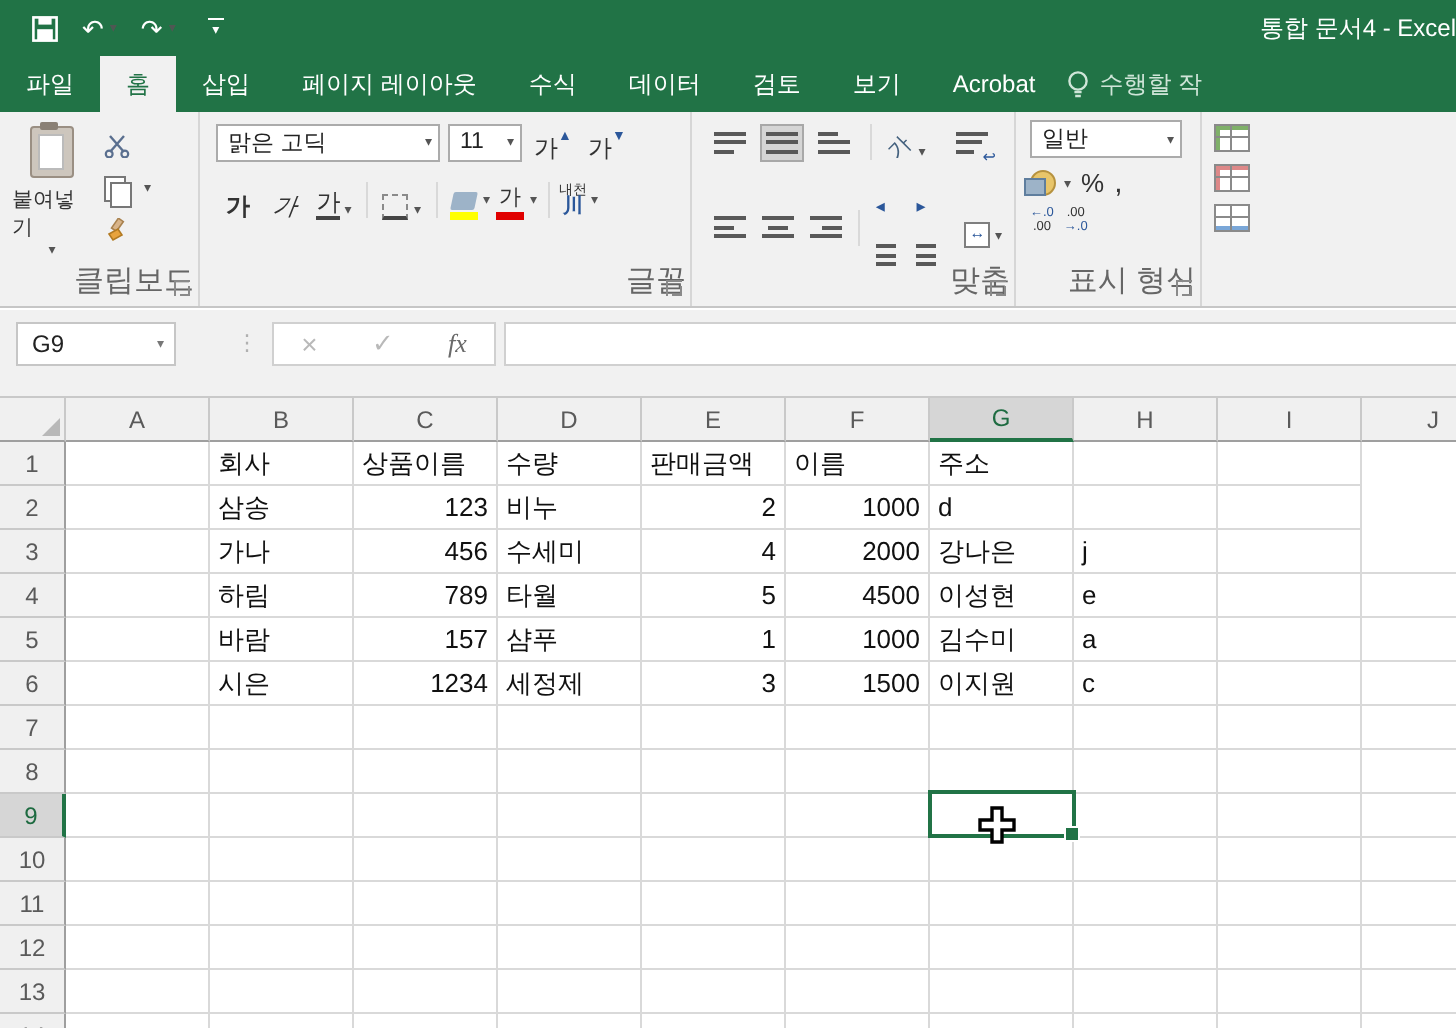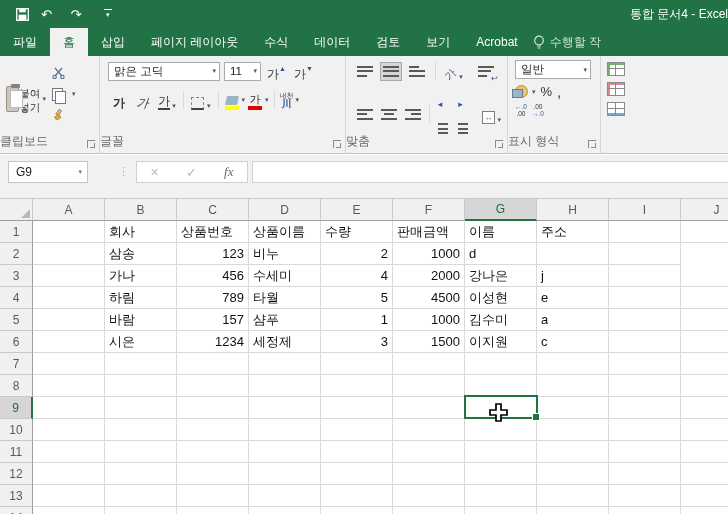--- a/index.html
+++ b/index.html
@@ -15,28 +15,28 @@
   .custom-qat .dd{font-size:7px;color:#fff}
   .wintitle{position:absolute;left:0;width:728px;text-align:right;font-size:12px;color:#fff;z-index:1}
   
   .tabbar{position:absolute;top:28px;left:0;width:728px;height:28px;background:#217346;display:flex;align-items:stretch}
   .tab{color:#fff;font-size:12px;padding:0 13px;display:flex;align-items:center;white-space:nowrap}
   .tab.active{background:#f1f1f1;color:#217346}
   .tellme{margin-left:2px;display:flex;align-items:center;gap:5px;color:#cfe5d8;font-size:12px;white-space:nowrap;overflow:hidden}
   
   .ribbon{position:absolute;top:56px;left:0;width:728px;height:98px;background:#f1f1f1;border-bottom:1px solid #c6c6c6;display:flex;box-sizing:border-box}
   .group{position:relative;height:100%;box-sizing:border-box;border-right:1px solid #d6d6d6;flex:none}
-  .grouplabel{position:absolute;bottom:3px;left:0;right:2px;text-align:left;font-size:12px;color:#666;white-space:nowrap}
+  .grouplabel{position:absolute;bottom:3px;left:0;right:2px;text-align:right;font-size:15px;color:#666;white-space:nowrap}
   .lnch{position:absolute;bottom:5px;right:4px;width:7px;height:7px;border-left:1px solid #8a8a8a;border-top:1px solid #8a8a8a}
   .lnch::after{content:"";position:absolute;right:0;bottom:0;width:4px;height:4px;border-right:1px solid #8a8a8a;border-bottom:1px solid #8a8a8a}
   .dd{font-size:7px;color:#555}
   .ic-btn{display:flex;align-items:center;justify-content:center;color:#444}
   
   .g-clip{width:100px;display:flex;padding:4px 2px 18px 6px;gap:6px}
-  .paste{width:40px;display:flex;flex-direction:row;align-items:center;padding-top:3px}
+  .paste{width:40px;display:flex;flex-direction:column;align-items:center;padding-top:3px}
   .clipboard-ic{width:20px;height:24px;border:1.5px solid #9a8f83;border-radius:2px;background:#cdc6bd;position:relative}
   .clipboard-ic::before{content:"";position:absolute;left:4px;top:-3px;width:9px;height:4px;background:#8a8075;border-radius:1px}
   .clipboard-ic::after{content:"";position:absolute;left:3px;top:3px;width:11px;height:16px;background:#fff;border:1px solid #bbb}
   .paste-lab{font-size:10.5px;color:#333;margin-top:4px}
   .clip-col{display:flex;flex-direction:column;gap:3px;padding-top:4px}
   .mini{width:34px;height:18px;display:flex;align-items:center;gap:3px}
   .copy-ic{width:9px;height:11px;border:1px solid #777;background:#fff;position:relative}
   .copy-ic::after{content:"";position:absolute;left:2px;top:2px;width:9px;height:11px;border:1px solid #777;background:#fff}
   
   .g-font{width:246px;padding:5px 4px 18px 8px}
@@ -403,21 +403,20 @@
       <div class="ch sel">G</div>
       <div class="ch">H</div>
       <div class="ch">I</div>
       <div class="ch">J</div>
     </div>
   <div id="gridrows">
       <div class="grow_">
         <div class="rh">1</div>
         <div class="cell"></div>
         <div class="cell">회사</div>
-        <div class="cell">상품번호</div>
         <div class="cell">상품이름</div>
         <div class="cell">수량</div>
         <div class="cell">판매금액</div>
         <div class="cell">이름</div>
         <div class="cell">주소</div>
         <div class="cell"></div>
         <div class="cell"></div>
       </div>
       <div class="grow_">
         <div class="rh">2</div>

